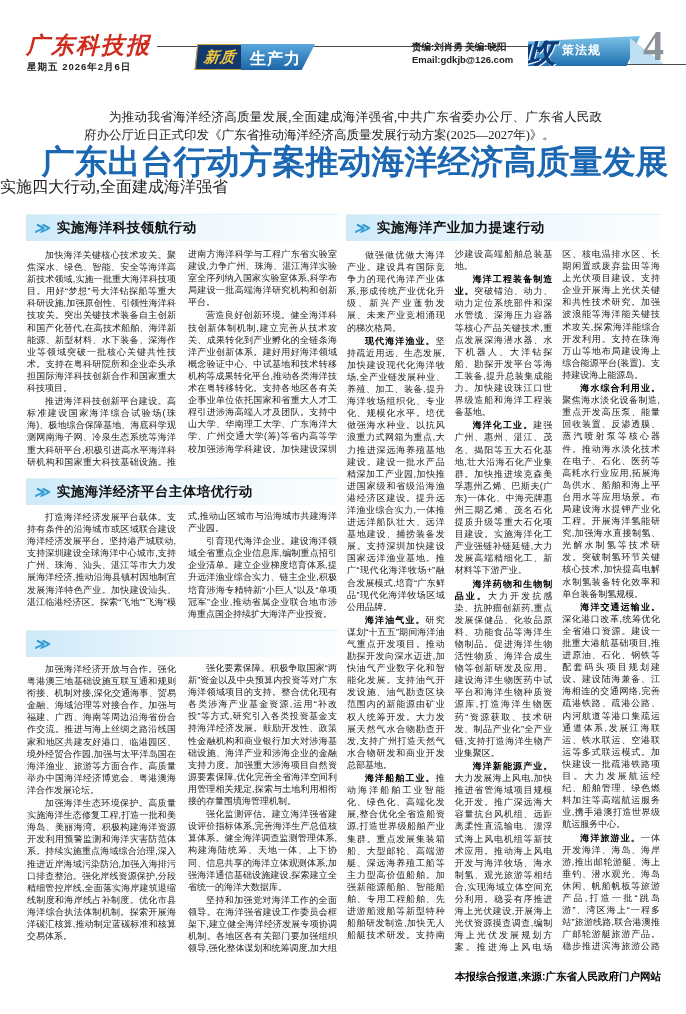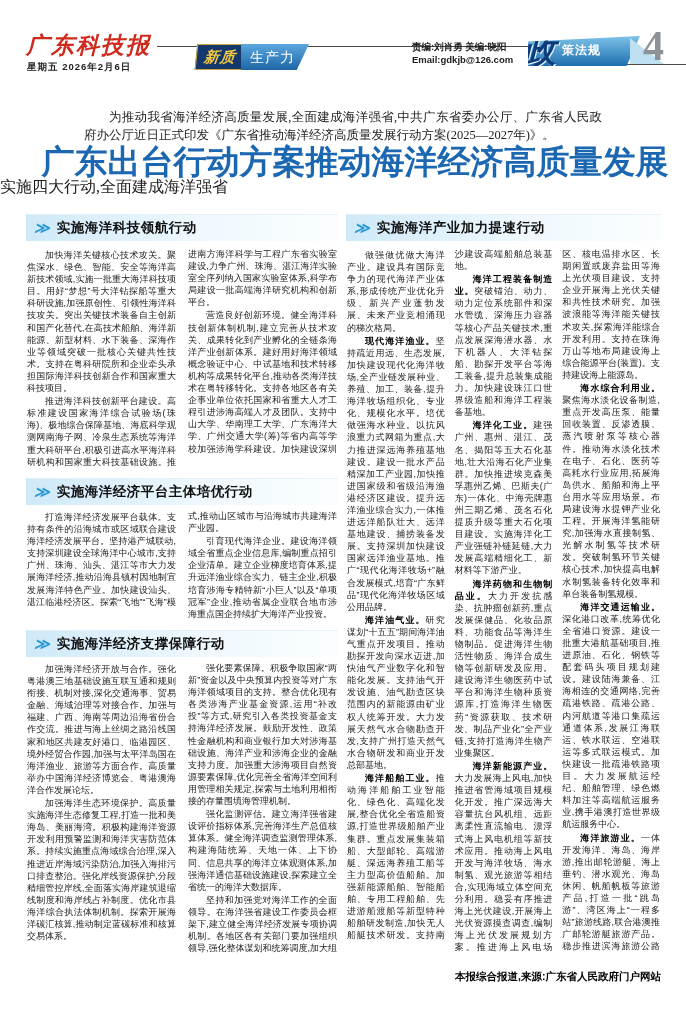--- a/index.html
+++ b/index.html
@@ -8,22 +8,22 @@
   .abs{position:absolute;}
   
   .mast-line{position:absolute;height:1px;background:#4a4a4a;}
   .logo{left:26px;top:30px;font-family:"Liberation Serif",serif;font-weight:900;
         font-style:italic;font-size:23px;color:#cf2a1d;letter-spacing:2px;background:#fff;padding-right:6px;}
   .date{left:27px;top:61px;font-size:9.5px;font-weight:bold;color:#222;letter-spacing:1px;}
   .badge{left:196px;top:44px;display:flex;align-items:stretch;height:26px;}
   .badge-l{background:#14386b;border:1px solid #c9a93e;color:#f3c83f;font-weight:900;
            font-style:italic;font-size:15px;padding:3px 7px 0 7px;transform:skew(-6deg);
            font-family:"Liberation Serif",serif;letter-spacing:1px;}
-  .badge-r{background:linear-gradient(180deg,#5aa7dd,#1e66a8);color:#fff;font-weight:400;
-           font-size:14px;padding:5px 14px 0 9px;margin-left:-3px;
+  .badge-r{background:linear-gradient(180deg,#5aa7dd,#1e66a8);color:#fff;font-weight:700;
+           font-size:16px;padding:5px 14px 0 9px;margin-left:-3px;
            clip-path:polygon(0 0,100% 0,82% 100%,0 100%);letter-spacing:1px;}
   .editors{left:412px;top:40px;font-size:9.5px;font-weight:bold;color:#222;line-height:13px;}
   .banner{left:528px;top:36px;width:112px;height:30px;
           background:linear-gradient(180deg,#7cc3e8,#1f6fb0);
           clip-path:polygon(0 18%,100% 0,88% 100%,0 100%);}
   .banner-tail{left:630px;top:38px;width:34px;height:26px;background:#bfe0f2;
           clip-path:polygon(0 0,100% 100%,0 100%);}
   .zheng{position:absolute;left:-6px;top:-8px;font-family:"Liberation Serif",serif;
          font-size:34px;font-weight:900;font-style:italic;color:#0d3c7c;
          text-shadow:1px 1px 0 #eaf5fc;}
@@ -115,21 +115,20 @@
   <span class="chev">≫</span>
   <span class="sectitle">实施海洋经济平台主体培优行动</span>
 </div>
 <div class="abs cols two" style="left:26px;top:510px;width:312px;height:114px;">
     <p>打造海洋经济发展平台载体。支持有条件的沿海城市或区域联合建设海洋经济发展平台。坚持港产城联动,支持深圳建设全球海洋中心城市,支持广州、珠海、汕头、湛江等市大力发展海洋经济,推动沿海县镇村因地制宜发展海洋特色产业。加快建设汕头、湛江临港经济区。探索“飞地”“飞海”模式,推动山区城市与沿海城市共建海洋产业园。</p>
     <p>引育现代海洋企业。建设海洋领域全省重点企业信息库,编制重点招引企业清单。建立企业梯度培育体系,提升远洋渔业综合实力、链主企业,积极培育涉海专精特新“小巨人”以及“单项冠军”企业,推动省属企业联合地市涉海重点国企持续扩大海洋产业投资。</p>
   </div>
 
 <div class="abs secbar" style="left:26px;top:630px;width:312px;">
   <span class="chev">≫</span>
-  <span class="sectitle">实施海洋经济支撑保障行动</span>
 </div>
 <div class="abs cols two" style="left:26px;top:662px;width:312px;height:294px;">
     <p>加强海洋经济开放与合作。强化粤港澳三地基础设施互联互通和规则衔接、机制对接,深化交通海事、贸易金融、海域治理等对接合作。加强与福建、广西、海南等周边沿海省份合作交流。推进与海上丝绸之路沿线国家和地区共建友好港口、临港园区、境外经贸合作园,加强与太平洋岛国在海洋渔业、旅游等方面合作。高质量举办中国海洋经济博览会、粤港澳海洋合作发展论坛。</p>
     <p>加强海洋生态环境保护。高质量实施海洋生态修复工程,打造一批和美海岛、美丽海湾。积极构建海洋资源开发利用预警监测和海洋灾害防范体系。持续实施重点海域综合治理,深入推进近岸海域污染防治,加强入海排污口排查整治。强化岸线资源保护,分段精细管控岸线,全面落实海岸建筑退缩线制度和海岸线占补制度。优化市县海洋综合执法体制机制。探索开展海洋碳汇核算,推动制定蓝碳标准和核算交易体系。</p>
     <p>强化要素保障。积极争取国家“两新”资金以及中央预算内投资等对广东海洋领域项目的支持。整合优化现有各类涉海产业基金资源,运用“补改投”等方式,研究引入各类投资基金支持海洋经济发展。鼓励开发性、政策性金融机构和商业银行加大对涉海基础设施、海洋产业和涉海企业的金融支持力度。加强重大涉海项目自然资源要素保障,优化完善全省海洋空间利用管理相关规定,探索与土地利用相衔接的存量围填海管理机制。</p>
     <p>强化监测评估。建立海洋强省建设评价指标体系,完善海洋生产总值核算体系。健全海洋调查监测管理体系,构建海陆统筹、天地一体、上下协同、信息共享的海洋立体观测体系,加强海洋通信基础设施建设,探索建立全省统一的海洋大数据库。</p>
     <p>坚持和加强党对海洋工作的全面领导。在海洋强省建设工作委员会框架下,建立健全海洋经济发展专项协调机制。各地区各有关部门要加强组织领导,强化整体谋划和统筹调度,加大组织、人才、要素等支持力度,加快形成推进海洋经济高质量发展的强大合力。加强海洋产业研究,用好国家及省有关政策,积极谋划一批涉海重大项目。强化法治保障,贯彻实施《广东省促进海洋经济高质量发展条例》。加大海洋政策宣传引导力度,营造全社会走近海洋、认识海洋、关注海洋的良好氛围。</p>
   </div>
 
 <div class="abs footer-credit">本报综合报道,来源:广东省人民政府门户网站</div>

